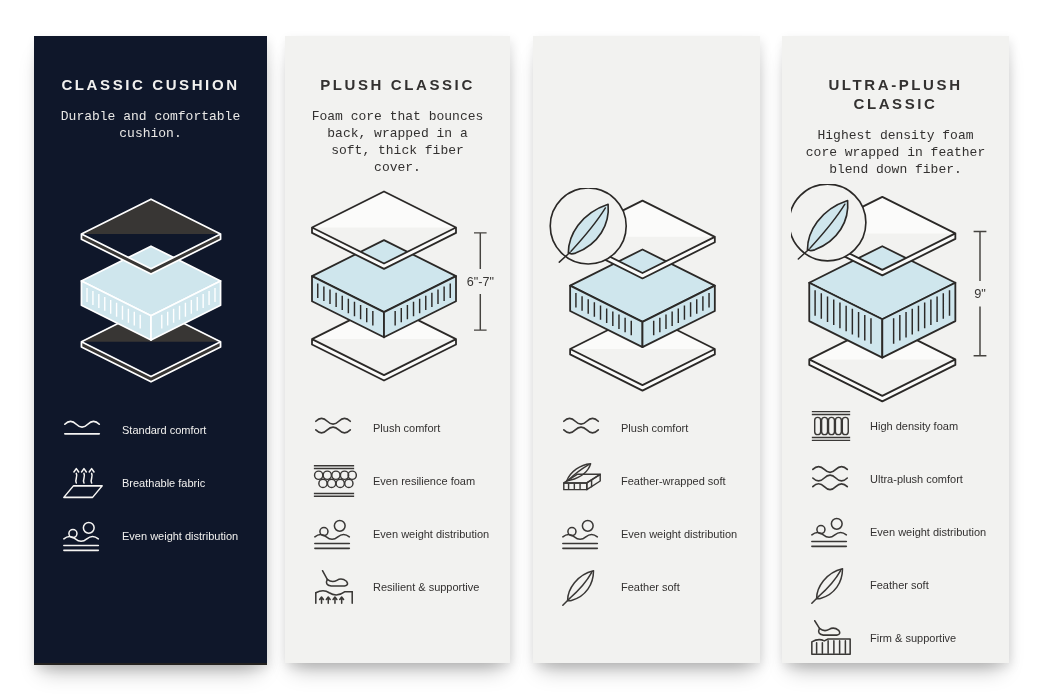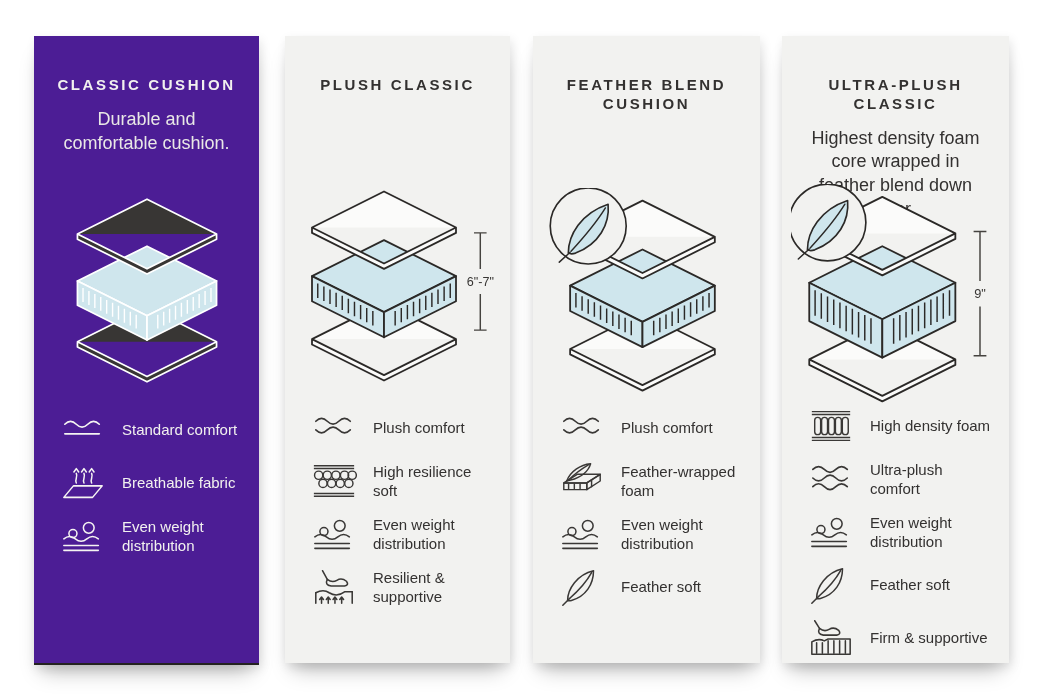--- a/index.html
+++ b/index.html
@@ -5,29 +5,29 @@
   html,body{margin:0;padding:0;}
   body{
     width:1049px;height:700px;background:#ffffff;position:relative;overflow:hidden;
     font-family:"Liberation Sans","DejaVu Sans",sans-serif;
   }
   .panel{
     position:absolute;top:36px;height:627px;width:225px;
     background:#f2f2f0;color:#333130;
     box-shadow:0 14px 20px -8px rgba(0,0,0,0.28),2px 4px 10px rgba(0,0,0,0.10);
   }
-  .panel.dark{background:#4c1d95;color:#f2f1ef;border-bottom:2px solid #242220;}
+  .panel.dark{background:#0f172a;color:#f2f1ef;border-bottom:2px solid #242220;padding-left:8px;}
   #p1{left:34px;} #p2{left:285px;} #p3{left:533px;width:227px;} #p4{left:782px;width:227px;}
 
   .head{position:absolute;top:40px;left:14px;right:14px;text-align:center;}
   .title{
     font-size:15px;font-weight:bold;letter-spacing:2.6px;line-height:1.25;
     margin:0 auto;max-width:190px;
   }
-  .desc{font-size:18px;line-height:1.32;margin:13px auto 0;max-width:185px;}
+  .desc{font-size:13px;line-height:1.32;margin:13px auto 0;max-width:185px;font-family:Liberation Mono, monospace;}
   .panel.dark .desc{color:#e9e8e6;}
 
   .illo{position:absolute;left:0;right:0;display:flex;justify-content:center;}
   #p1 .illo{top:158px;} #p2 .illo{top:150px;} #p3 .illo{top:152px;} #p4 .illo{top:148px;}
 
   .cushion{color:#2b2927;}
   .panel.dark .cushion{color:#ffffff;}
   .cushion .plate{fill:#fbfbfa;stroke:currentColor;stroke-width:2;stroke-linejoin:round;}
   .panel.dark .cushion .plate{fill:#383634;}
   .cushion .foam{fill:#cfe6ed;stroke:currentColor;stroke-width:2;stroke-linejoin:round;}
@@ -36,21 +36,21 @@
   .cushion .leaf{fill:#cfe6ed;stroke:#2b2927;stroke-width:1.8;stroke-linejoin:round;}
   .cushion .rib{fill:none;stroke:#2b2927;stroke-width:1.6;stroke-linecap:round;}
   .cushion .meas{stroke:#45433f;stroke-width:1.6;fill:none;}
   .cushion .meas-label{fill:#383634;font-size:14px;font-family:"Liberation Sans",sans-serif;}
 
   .features{position:absolute;left:26px;right:8px;}
   #p1 .features{top:374px;} #p2 .features{top:372px;} #p3 .features{top:372px;} #p4 .features{top:370px;}
   .feat{display:flex;align-items:center;margin-bottom:13px;}
   .ficon{width:46px;height:40px;flex:none;color:#3a3836;}
   .panel.dark .ficon{color:#f5f4f2;}
-  .flabel{font-size:15px;line-height:1.28;margin-left:16px;max-width:122px;}
+  .flabel{font-size:11px;line-height:1.28;margin-left:16px;max-width:122px;}
 </style>
 </head>
 <body>
 
 <svg width="0" height="0" style="position:absolute" aria-hidden="true">
   <defs>
     <g id="i-wave1" fill="none" stroke="currentColor" stroke-width="1.7" stroke-linecap="round">
       <path d="M5,14 Q11,8 17,14 T29,14 T41,14"></path>
       <path d="M5,24 H41"></path>
     </g>
@@ -170,20 +170,21 @@
           <use href="#i-weight"></use>
         </svg>
       <div class="flabel">Even weight distribution</div>
     </div>
   </div>
 </section>
 
 <section class="panel" id="p2">
   <div class="head">
     <h2 class="title">PLUSH CLASSIC</h2>
+    <p class="desc">Foam core that bounces back, wrapped in a soft, thick fiber cover.</p>
   </div>
   <div class="illo">
     <svg class="cushion" width="207" height="200" viewBox="0 0 230 222">
       <g transform="translate(0,0)">
         <path class="plate" d="M100,130 L180,170 L100,210 L20,170 Z M20,170 L20,176 L100,216 L180,176 L180,170"></path>
         <path class="foam" d="M100,60 L180,100 L100,140 L20,100 Z"></path>
         <path class="foam" d="M20,100 L20,128 L100,168 L100,140 Z"></path>
         <path class="foam" d="M180,100 L180,128 L100,168 L100,140 Z"></path>
         <path class="hatch" d="M26.4,108.2v16M33.2,111.6v16M40,115v16M46.8,118.4v16M53.6,121.8v16M60.4,125.2v16M67.2,128.6v16M74,132v16M80.8,135.4v16M87.6,138.8v16"></path>
         <path class="hatch" d="M173.6,108.2v16M166.8,111.6v16M160,115v16M153.2,118.4v16M146.4,121.8v16M139.6,125.2v16M132.8,128.6v16M126,132v16M119.2,135.4v16M112.4,138.8v16"></path>
@@ -199,40 +200,39 @@
     <div class="feat">
       <svg class="ficon" viewBox="0 0 48 40">
           <use href="#i-wave2"></use>
         </svg>
       <div class="flabel">Plush comfort</div>
     </div>
     <div class="feat">
       <svg class="ficon" viewBox="0 0 48 40">
           <use href="#i-honey"></use>
         </svg>
-      <div class="flabel">High resilience soft</div>
+      <div class="flabel">Even resilience foam</div>
     </div>
     <div class="feat">
       <svg class="ficon" viewBox="0 0 48 40">
           <use href="#i-weight"></use>
         </svg>
       <div class="flabel">Even weight distribution</div>
     </div>
     <div class="feat">
       <svg class="ficon" viewBox="0 0 48 40">
           <use href="#i-resilient"></use>
         </svg>
       <div class="flabel">Resilient &amp; supportive</div>
     </div>
   </div>
 </section>
 
 <section class="panel" id="p3">
   <div class="head">
-    <h2 class="title">FEATHER BLEND CUSHION</h2>
   </div>
   <div class="illo">
     <svg class="cushion" width="208" height="208" viewBox="0 -8 230 230">
       <g transform="translate(10,0)">
         <path class="plate" d="M100,130 L180,170 L100,210 L20,170 Z M20,170 L20,176 L100,216 L180,176 L180,170"></path>
         <path class="foam" d="M100,60 L180,100 L100,140 L20,100 Z"></path>
         <path class="foam" d="M20,100 L20,128 L100,168 L100,140 Z"></path>
         <path class="foam" d="M180,100 L180,128 L100,168 L100,140 Z"></path>
         <path class="hatch" d="M26.4,108.2v16M33.2,111.6v16M40,115v16M46.8,118.4v16M53.6,121.8v16M60.4,125.2v16M67.2,128.6v16M74,132v16M80.8,135.4v16M87.6,138.8v16"></path>
         <path class="hatch" d="M173.6,108.2v16M166.8,111.6v16M160,115v16M153.2,118.4v16M146.4,121.8v16M139.6,125.2v16M132.8,128.6v16M126,132v16M119.2,135.4v16M112.4,138.8v16"></path>
@@ -250,21 +250,21 @@
     <div class="feat">
       <svg class="ficon" viewBox="0 0 48 40">
           <use href="#i-wave2"></use>
         </svg>
       <div class="flabel">Plush comfort</div>
     </div>
     <div class="feat">
       <svg class="ficon" viewBox="0 0 48 40">
           <use href="#i-featherfoam"></use>
         </svg>
-      <div class="flabel">Feather-wrapped foam</div>
+      <div class="flabel">Feather-wrapped soft</div>
     </div>
     <div class="feat">
       <svg class="ficon" viewBox="0 0 48 40">
           <use href="#i-weight"></use>
         </svg>
       <div class="flabel">Even weight distribution</div>
     </div>
     <div class="feat">
       <svg class="ficon" viewBox="0 0 48 40">
           <use href="#i-feather"></use>

